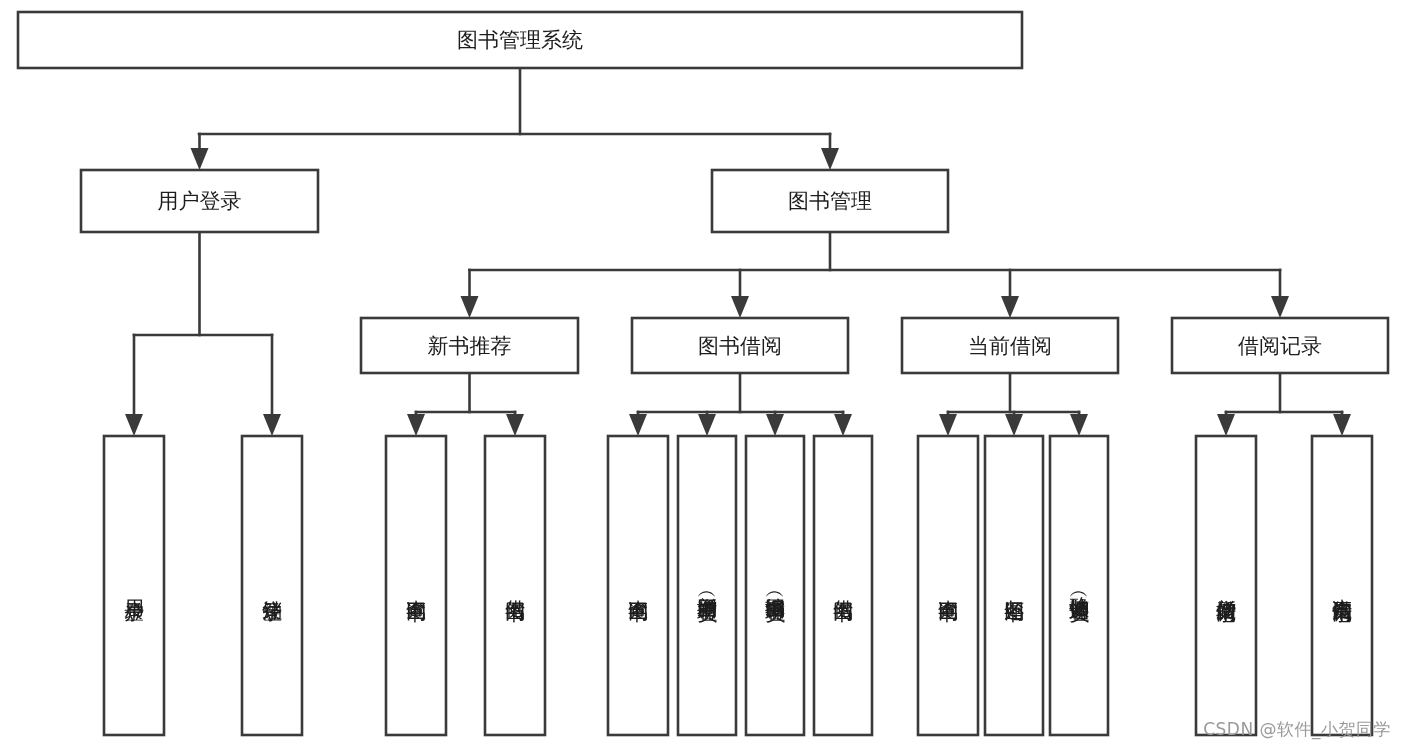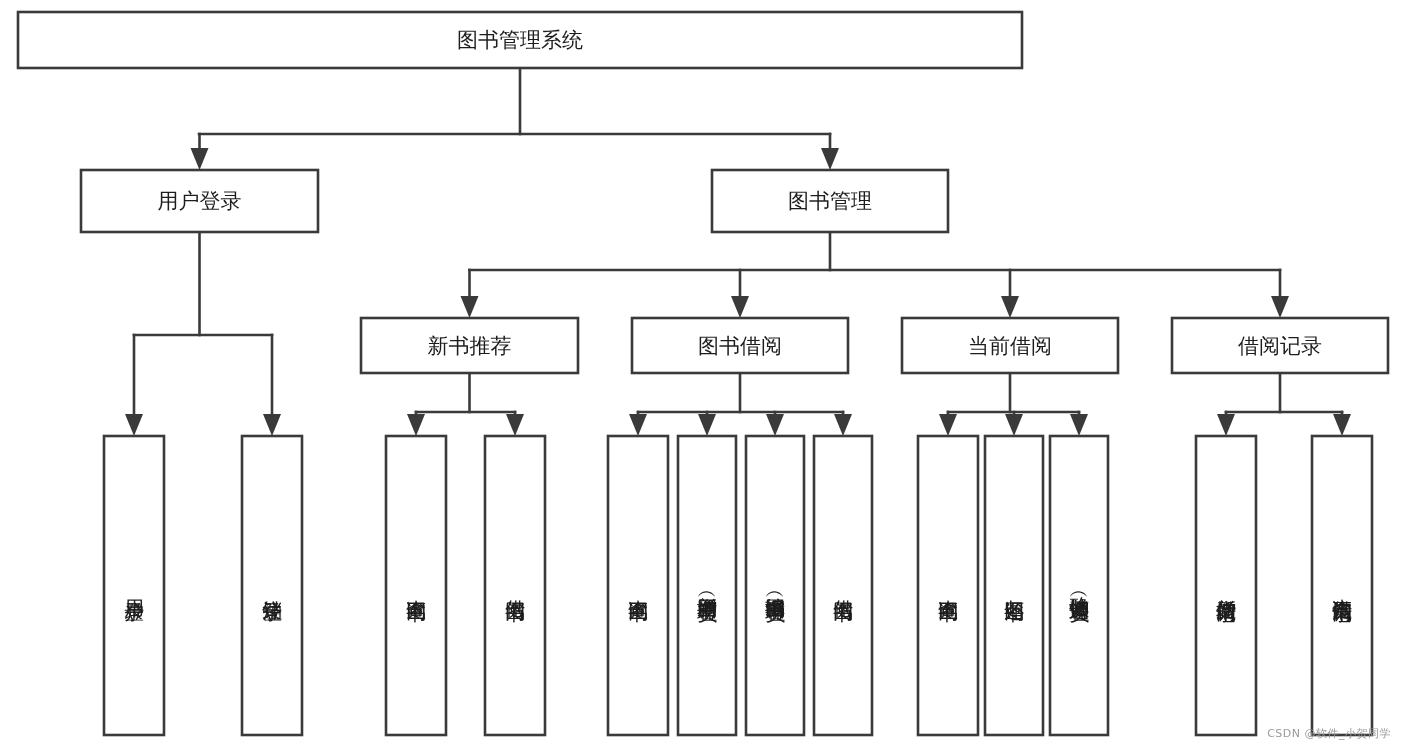--- a/index.html
+++ b/index.html
@@ -62,21 +62,21 @@
     justify-content: center;
     text-align: center;
     white-space: pre;
     pointer-events: none;
   }
   .watermark {
     position: absolute;
     right: 14px;
     bottom: 6px;
     font-family: "DejaVu Sans", "Liberation Sans", sans-serif;
-    font-size: 11px;
+    font-size: 17px;
     color: #9a9a9a;
     letter-spacing: 0.5px;
     white-space: nowrap;
   }
 </style>
 </head>
 <body>
 
 <div id="diagram-root">
 

